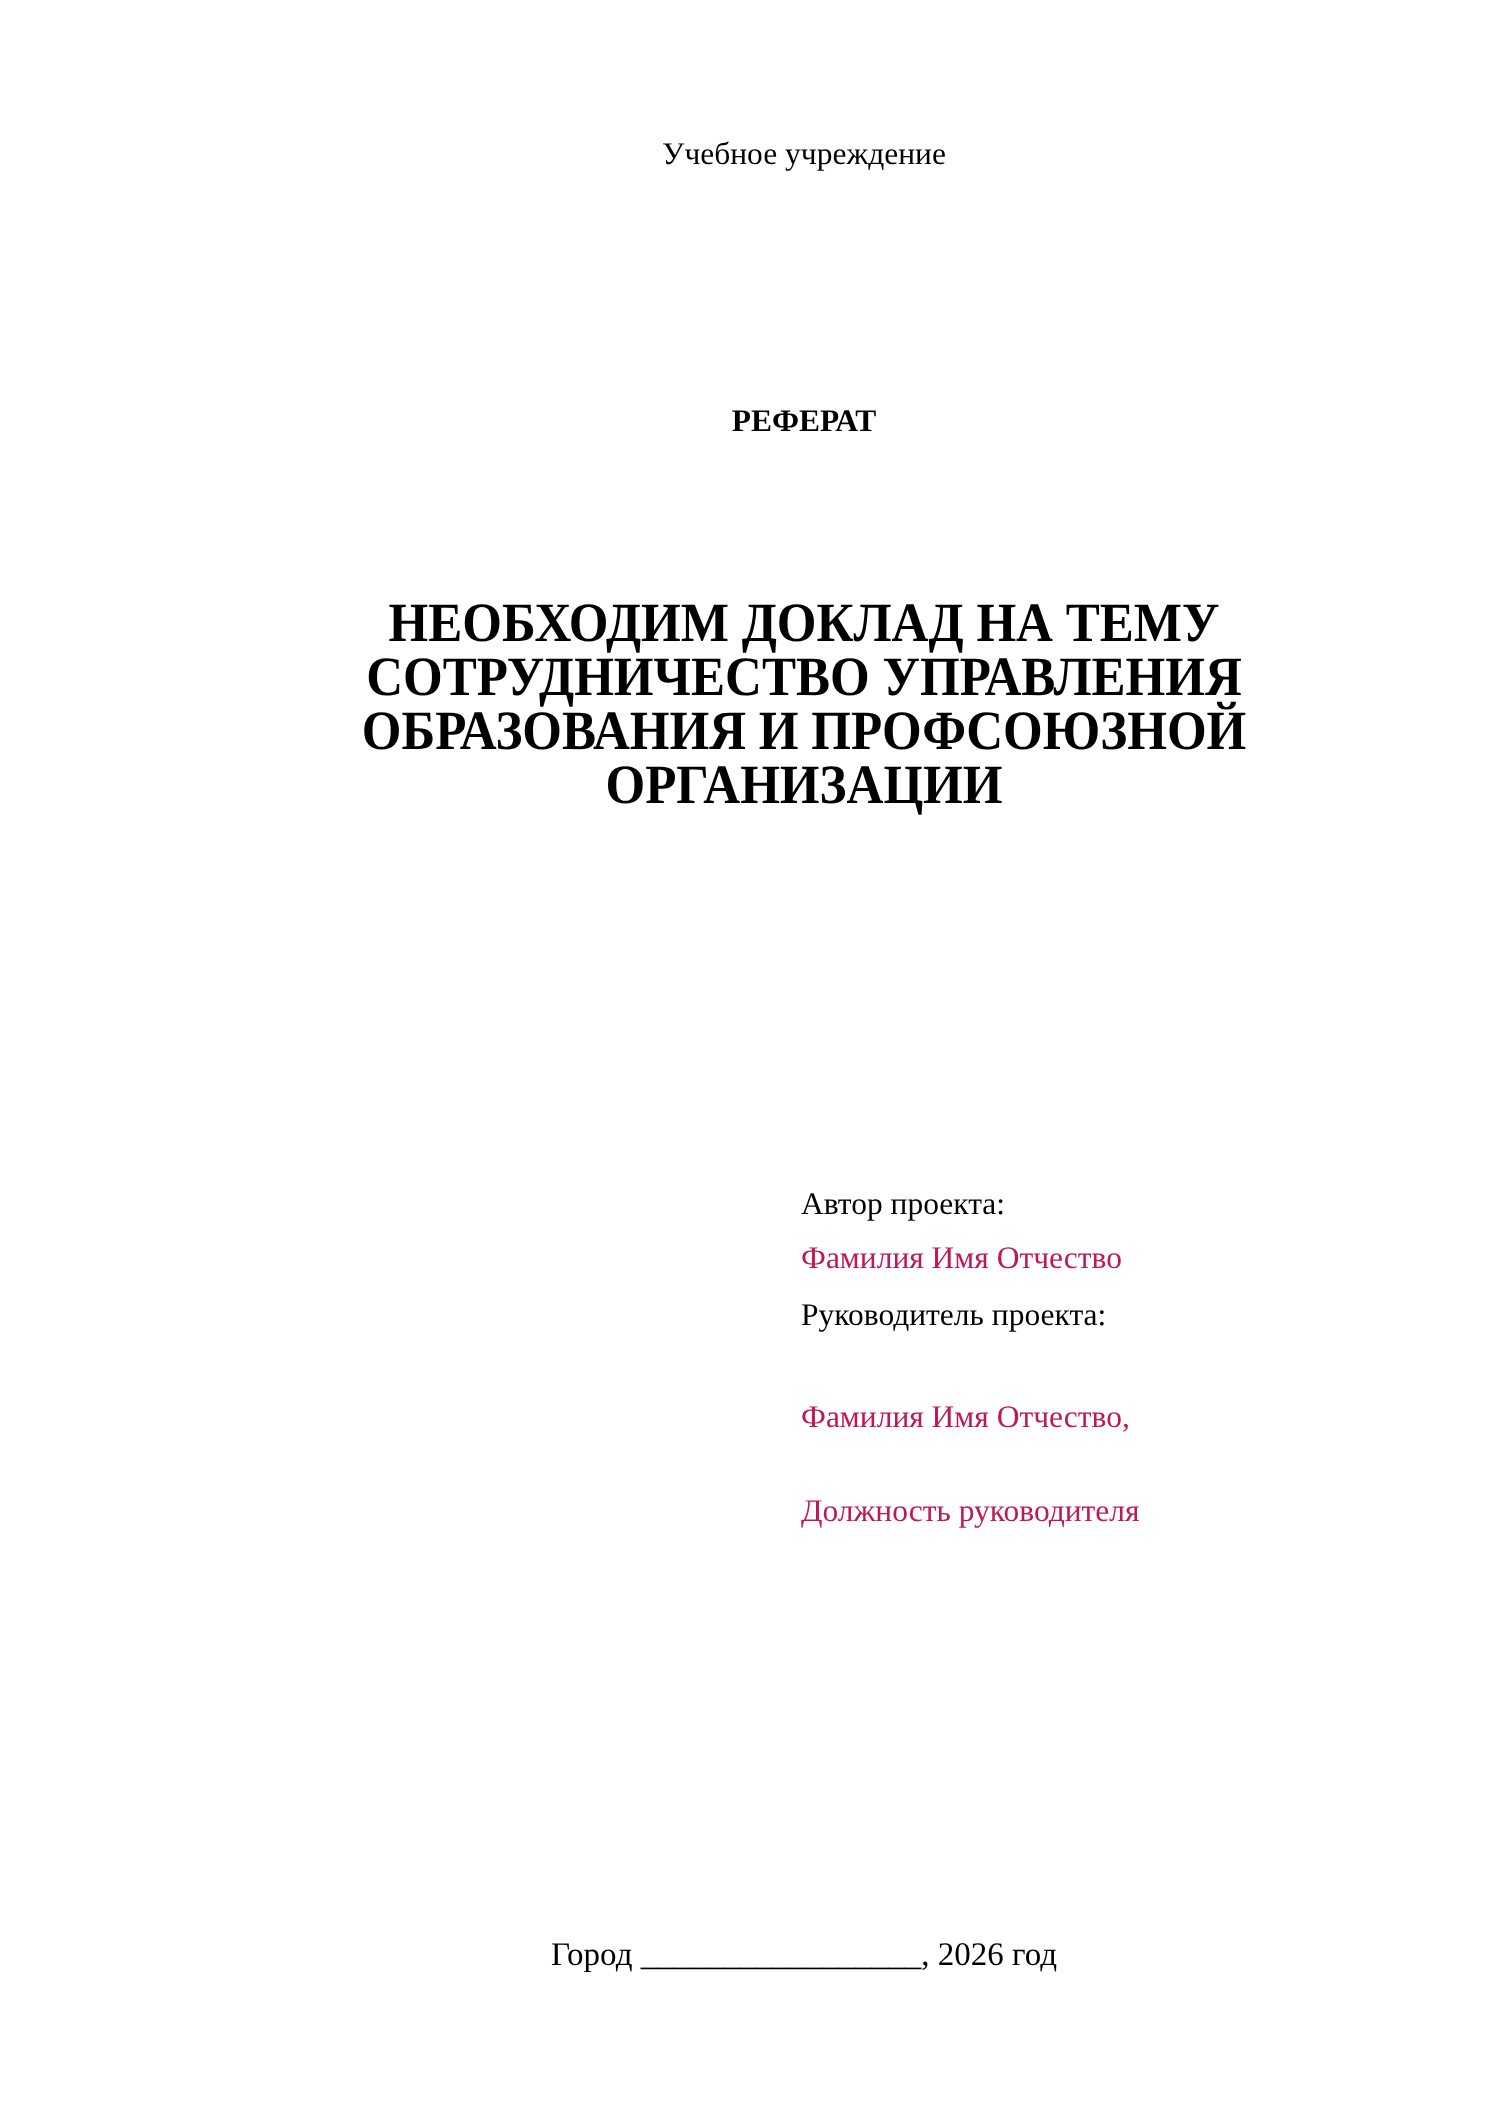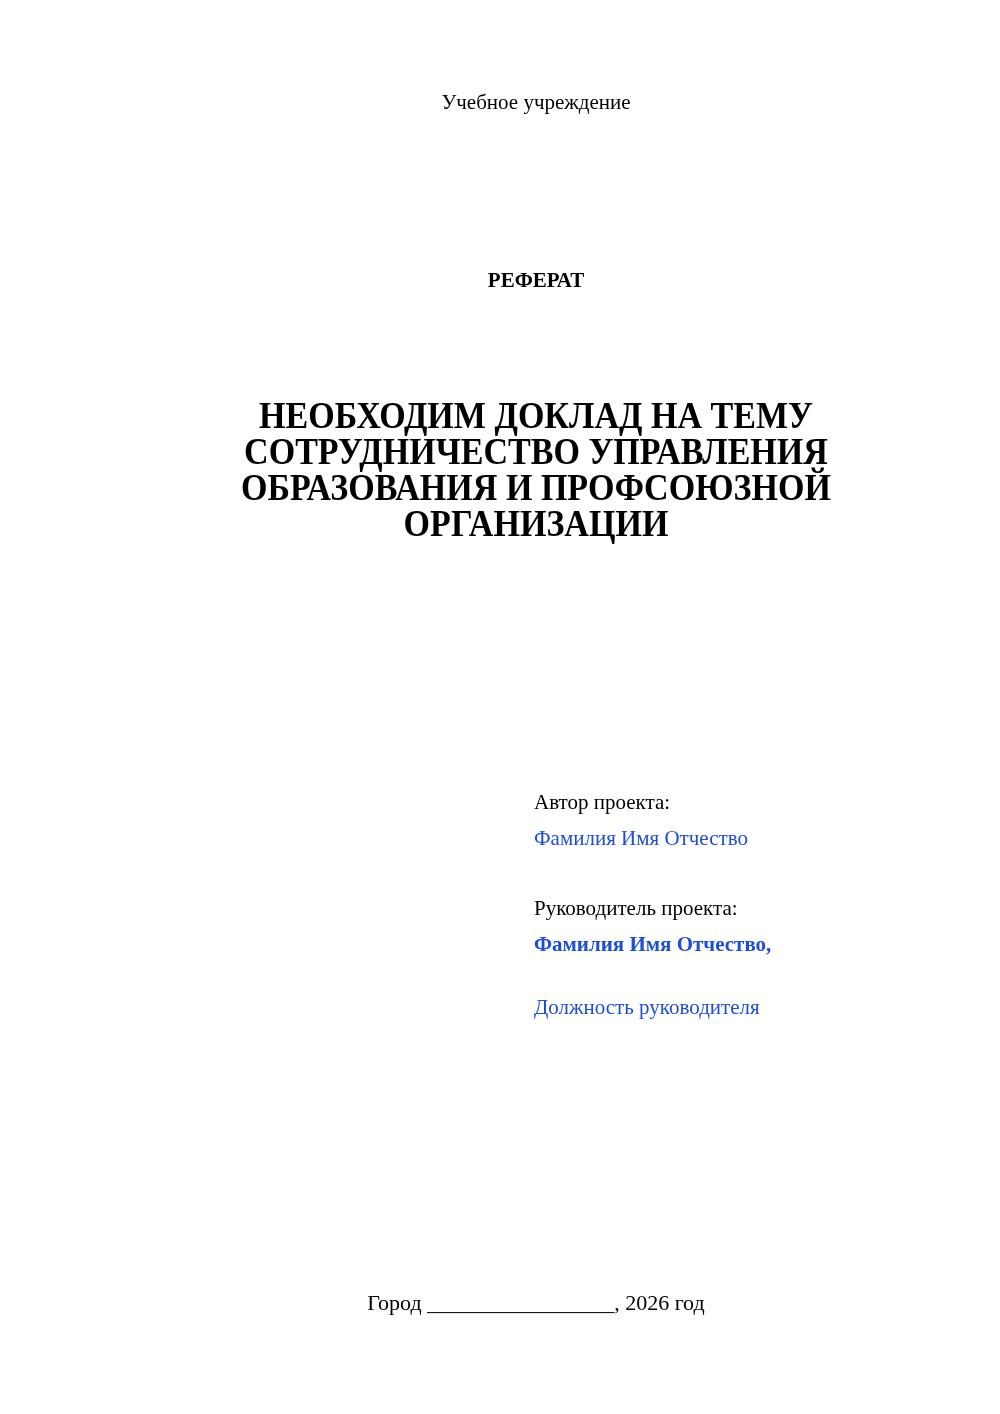--- a/index.html
+++ b/index.html
@@ -6,37 +6,37 @@
   body { width: 1000px; height: 1414px; position: relative; overflow: hidden;
          font-family: "Liberation Serif", "DejaVu Serif", serif; color: #000; }
   .abs { position: absolute; }
   .institution { top: 90px; left: 0; width: 1072px; text-align: center; font-size: 21px; }
   .doc-type { top: 268px; left: 0; width: 1072px; text-align: center; font-size: 21px; font-weight: bold; }
   .title { top: 398px; left: 190px; width: 692px; text-align: center; font-size: 37px; font-weight: bold;
            line-height: 36px; transform: scaleX(0.92); transform-origin: center top; }
   .title div { white-space: nowrap; }
   .info { left: 534px; font-size: 21px; }
   .label { color: #000; }
-  .value { color: #1d4ed8; }
+  .value { color: #be185d; }
   .footer { top: 1290px; left: 0; width: 1072px; text-align: center; font-size: 22px; }
 </style>
 </head>
 <body>
 
 <div class="abs institution">Учебное учреждение</div>
 
 <div class="abs doc-type">РЕФЕРАТ</div>
 
 <div class="abs title">
   <div>НЕОБХОДИМ ДОКЛАД НА ТЕМУ</div>
   <div>СОТРУДНИЧЕСТВО УПРАВЛЕНИЯ</div>
   <div>ОБРАЗОВАНИЯ И ПРОФСОЮЗНОЙ</div>
   <div>ОРГАНИЗАЦИИ</div>
 </div>
 
 <div class="abs info label" style="top:790px;">Автор проекта:</div>
 <div class="abs info value" style="top:826px;">Фамилия Имя Отчество</div>
 
-<div class="abs info label" style="top:896px;">Руководитель проекта:</div>
-<div class="abs info value" style="top:932px;font-weight:bold;">Фамилия Имя Отчество,</div>
+<div class="abs info label" style="top:864px;">Руководитель проекта:</div>
+<div class="abs info value" style="top:932px;">Фамилия Имя Отчество,</div>
 <div class="abs info value" style="top:995px;">Должность руководителя</div>
 
 <div class="abs footer">Город _________________, 2026 год</div>
 
 </body></html>

